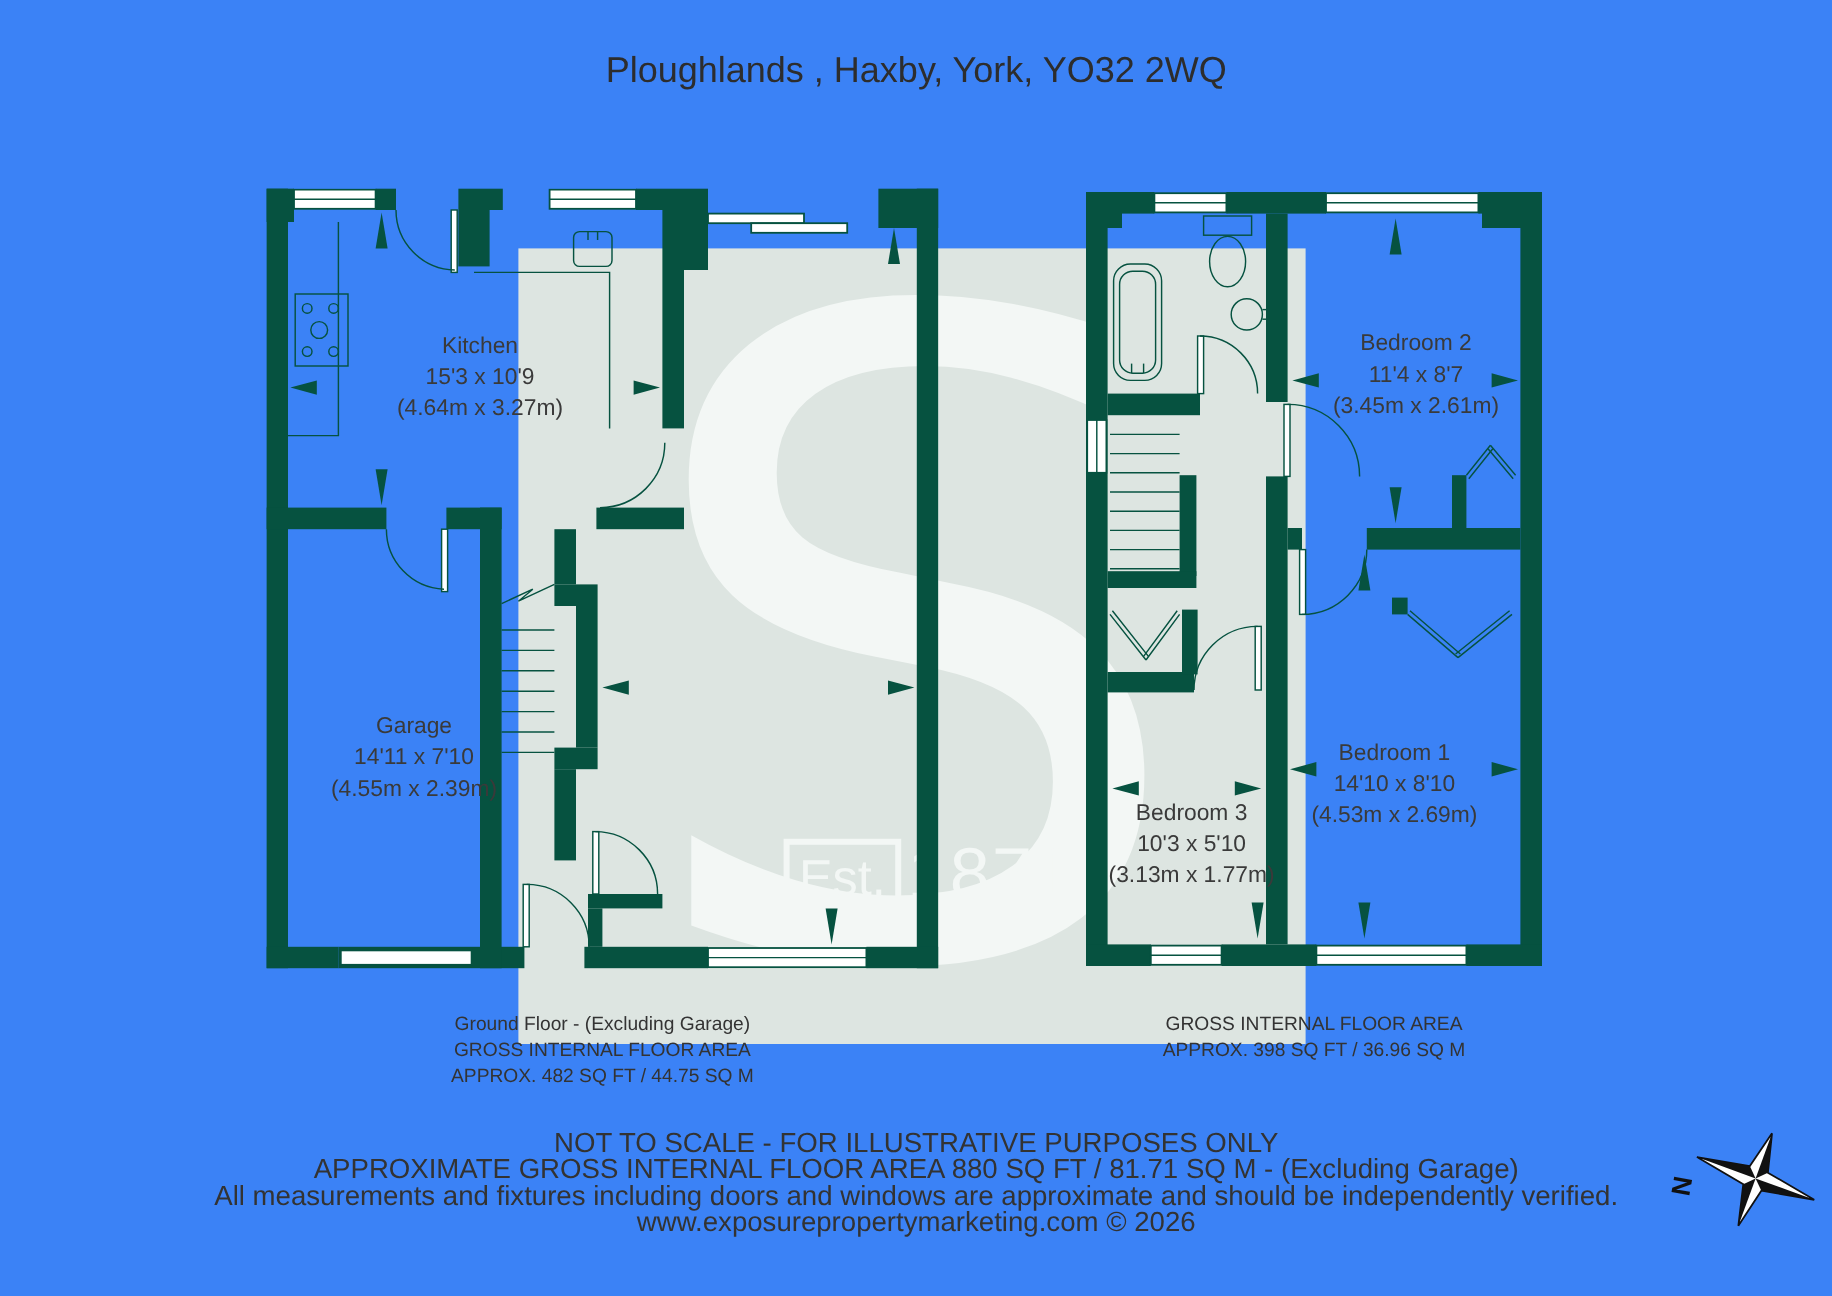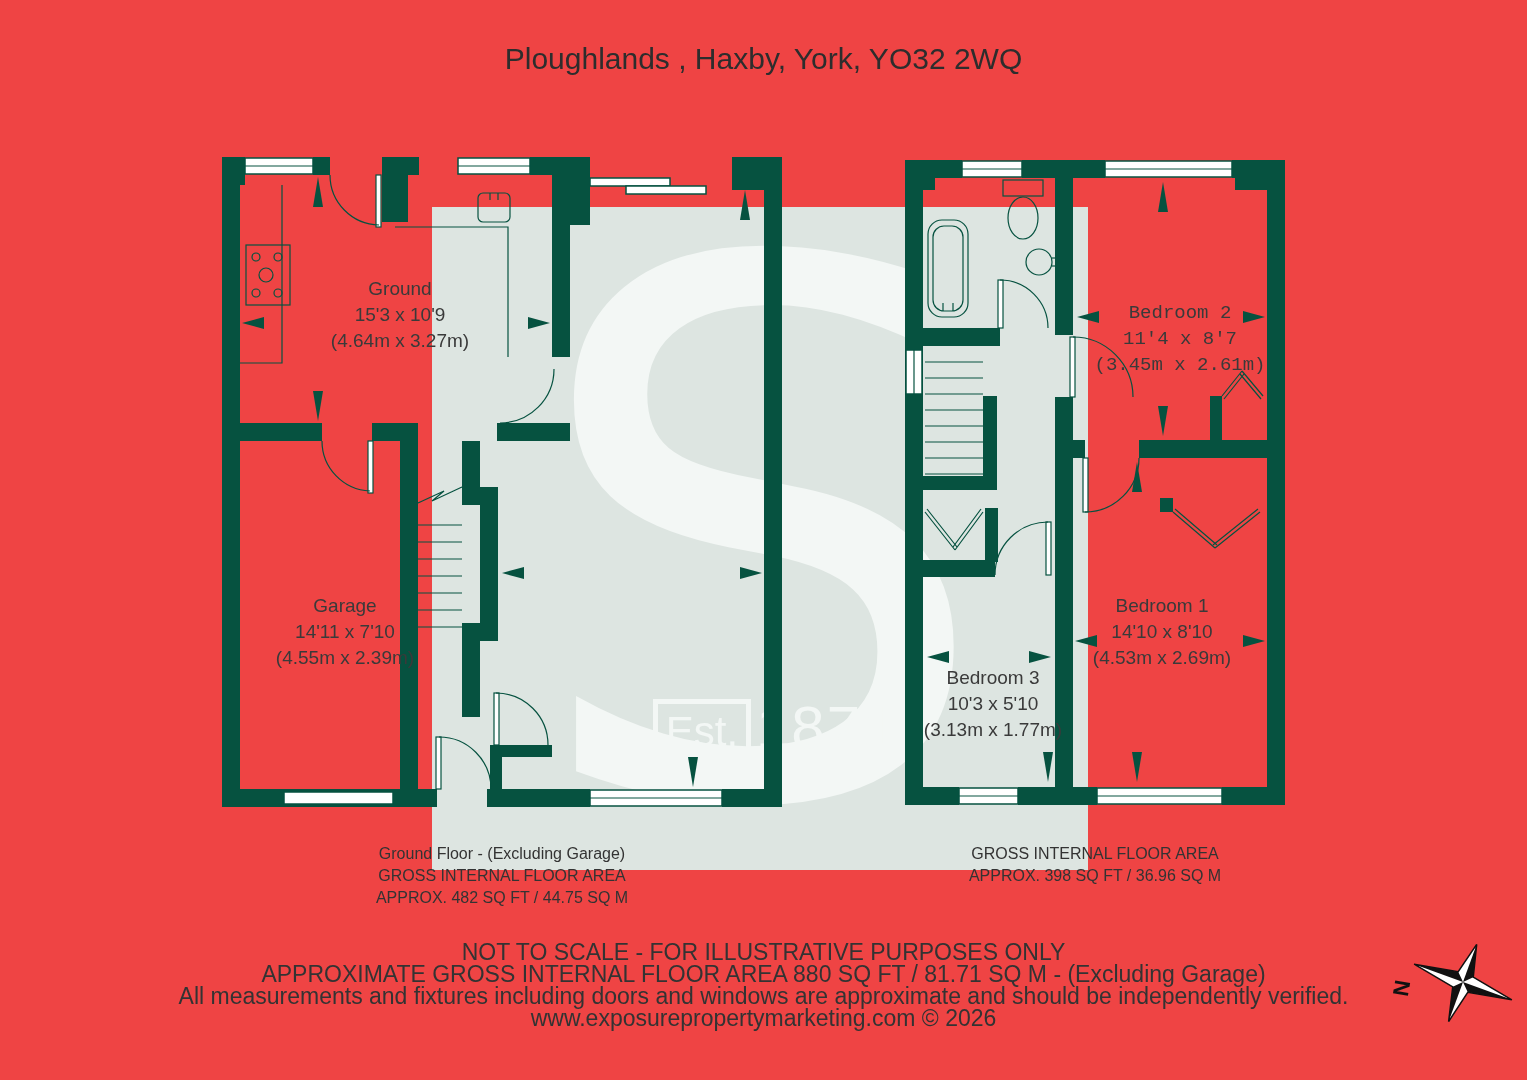--- a/index.html
+++ b/index.html
@@ -1,16 +1,16 @@
 <!DOCTYPE html>
 <html style="--wall: #065240; --watermark_bg: #dde5e1; --watermark_fg: #f3f7f5; --text: #3a3a3a;"><head>
 <meta charset="utf-8">
 <style>
   html,body{margin:0;padding:0;background:#ffffff;}
-  .canvas{position:relative;width:1527px;height:1080px;background:#ef4444;overflow:hidden;
+  .canvas{position:relative;width:1527px;height:1080px;background:#3b82f6;overflow:hidden;
           font-family:"Liberation Sans","DejaVu Sans",sans-serif;color:#3a3a3a;}
   .page-title{position:absolute;left:0;top:42px;width:100%;text-align:center;
               font-size:30px;color:#2d2d2d;}
   
   .watermark{position:absolute;left:432px;top:207px;width:656px;height:663px;
              background:var(--watermark_bg,#dde5e1);z-index:1;}
   .wm-s{position:absolute;left:0;top:0;width:100%;height:100%;display:flex;
         align-items:center;justify-content:center;font-size:740px;line-height:740px;
         color:var(--watermark_fg,#f3f7f5);font-family:"DejaVu Sans",sans-serif;overflow:hidden;}
   .wm-est{position:absolute;left:221px;top:492px;width:88px;height:56px;
@@ -277,35 +277,35 @@
       <polygon class="arrow" points="360,481 338,475 338,487"></polygon>
       <polygon class="arrow" points="232,302 227,332 237,332"></polygon>
       <polygon class="arrow" points="232,622 227,592 237,592"></polygon>
       <polygon class="arrow" points="22,497 44,491 44,503"></polygon>
       <polygon class="arrow" points="146,497 124,491 124,503"></polygon>
       <polygon class="arrow" points="143,622 138,592 148,592"></polygon>
     </g>
   </svg>
 
   <div class="room-label" style="left:300px;top:276px;">
-    <div>Ground</div>
+    <div>Kitchen</div>
     <div>15'3 x 10'9</div>
     <div>(4.64m x 3.27m)</div>
   </div>
   <div class="room-label" style="left:245px;top:593px;">
     <div>Garage</div>
     <div>14'11 x 7'10</div>
     <div>(4.55m x 2.39m)</div>
   </div>
-  <div class="room-label" style="left:1080px;top:300px;font-family:Liberation Mono, monospace;">
+  <div class="room-label" style="left:1080px;top:274px;">
     <div>Bedroom 2</div>
     <div>11'4 x 8'7</div>
     <div>(3.45m x 2.61m)</div>
   </div>
-  <div class="room-label" style="left:1062px;top:593px;">
+  <div class="room-label" style="left:1062px;top:615px;">
     <div>Bedroom 1</div>
     <div>14'10 x 8'10</div>
     <div>(4.53m x 2.69m)</div>
   </div>
   <div class="room-label" style="left:893px;top:665px;">
     <div>Bedroom 3</div>
     <div>10'3 x 5'10</div>
     <div>(3.13m x 1.77m)</div>
   </div>
 

